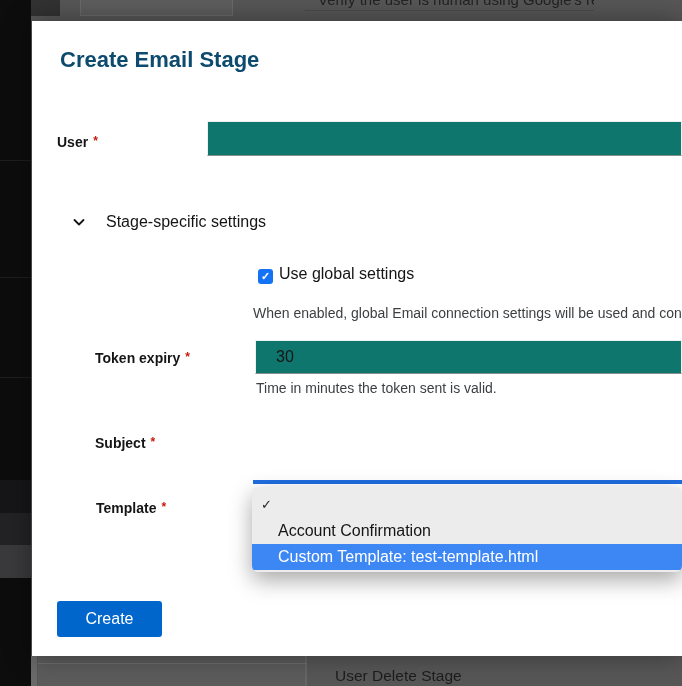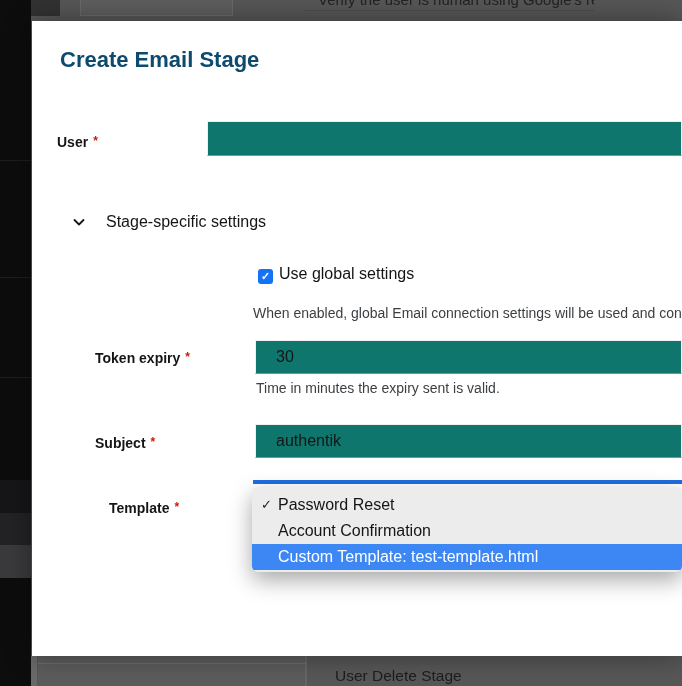--- a/index.html
+++ b/index.html
@@ -51,21 +51,21 @@
   .helper { position:absolute; font-size:14px; color:#3c3f42; white-space:nowrap; }
   .helper-global { left:221px; top:273px;margin-top:11px; }
 
   .token-label { left:63px; top:329px; }
   .token-input { left:223px; top:319px; width:427px; height:34px; }
   .helper-token { left:224px; top:359px; }
 
   .subject-label { left:63px; top:414px; }
   .subject-input { left:223px; top:403px; width:427px; height:34px; }
 
-  .template-label { left:64px; top:479px;margin-left:13px; }
+  .template-label { left:64px; top:479px; }
   .select-strip { position:absolute; left:221px; top:459px; width:429px; height:4px; background:#1f6de0; }
 
   .btn { position:absolute; top:580px; width:105px; height:36px; font-family:"Liberation Sans", sans-serif; font-size:16px; border-radius:3px; cursor:pointer; }
   .btn-create { left:25px; background:#0066cc; color:#ffffff; border:none; }
   .btn-cancel { left:135px; background:#ffffff; color:#0066cc; border:1px solid #0066cc; }
 
   
   .popup {
     position:absolute; left:252px; top:487px; width:430px; height:85px;
     background:#ececec; border-radius:6px; z-index:3;
@@ -116,34 +116,33 @@
       </svg>
       <span class="section-label">Stage-specific settings</span>
     </div>
 
     <div class="checkbox"><span>✓</span></div>
     <span class="cb-label">Use global settings</span>
     <div class="helper helper-global">When enabled, global Email connection settings will be used and con</div>
 
     <label class="form-label token-label"><span>Token expiry</span><span class="req">*</span></label>
     <input class="pf-input token-input" value="30" style="">
-    <div class="helper helper-token">Time in minutes the expiry sent is valid.</div>
+    <div class="helper helper-token">Time in minutes the token sent is valid.</div>
 
     <label class="form-label subject-label"><span>Subject</span><span class="req">*</span></label>
-    <input class="pf-input subject-input" value="authentik" style="">
 
     <label class="form-label template-label"><span>Template</span><span class="req">*</span></label>
     <div class="select-strip"></div>
 
+    <button class="btn btn-create">Create</button>
   </div>
 
   <div class="popup">
     <div class="opt">
       <span class="check">✓</span>
-      <span>Password Reset</span>
     </div>
     <div class="opt">
       <span>Account Confirmation</span>
     </div>
     <div class="opt opt-highlight">
       <span>Custom Template: test-template.html</span>
     </div>
   </div>
 
 </div>

